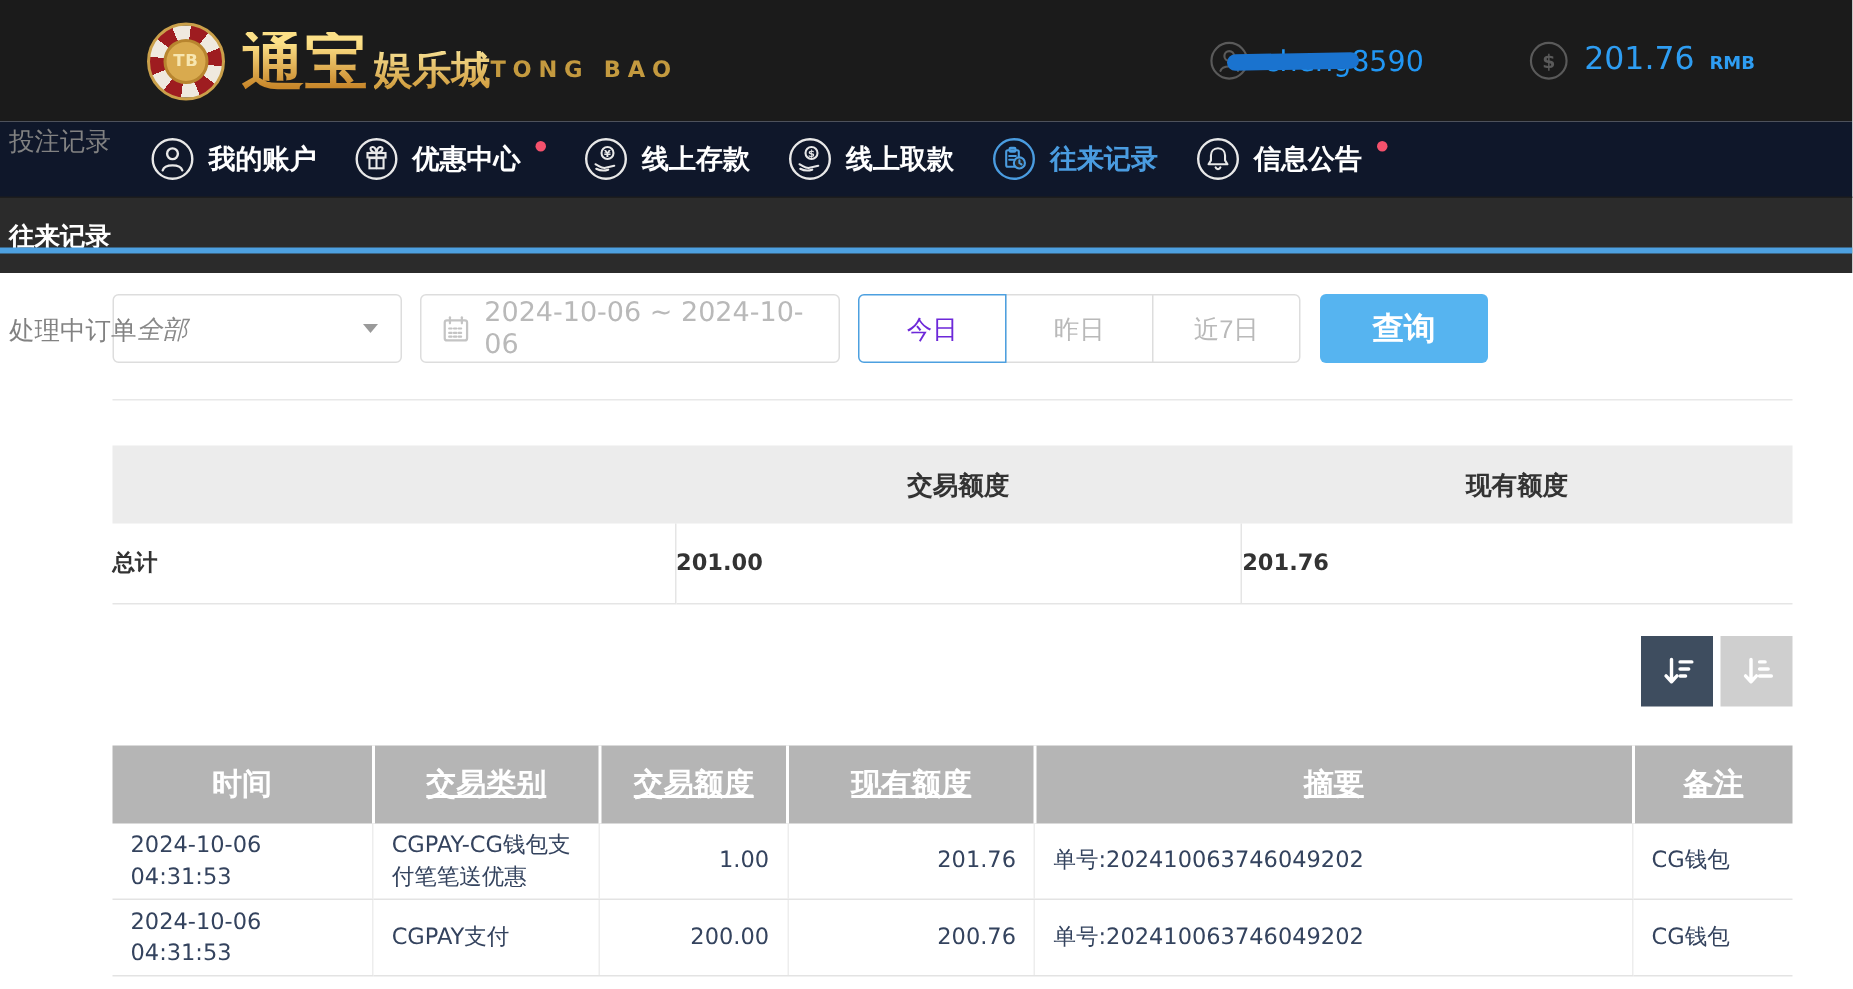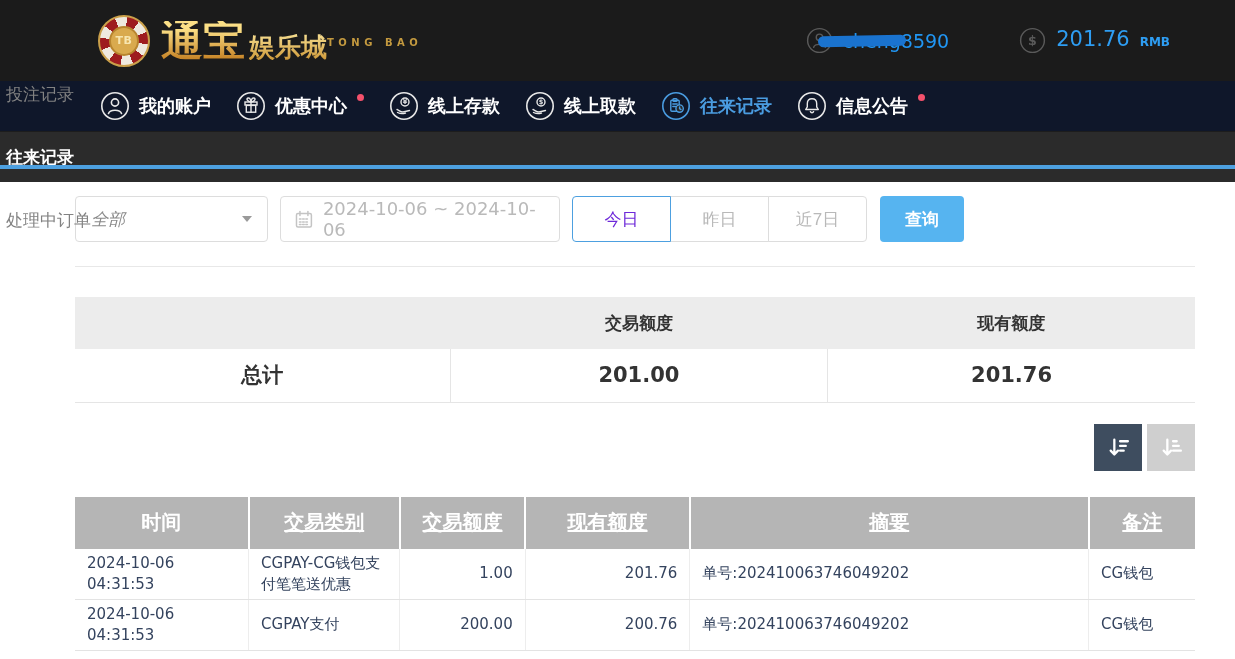--- a/index.html
+++ b/index.html
@@ -18,21 +18,21 @@
     display:flex; align-items:center; justify-content:center;
     color:#f7e6b0; font-size:11px; font-weight:bold; letter-spacing:0.5px; }
   .logo-text { display:flex; align-items:flex-end; }
   .logo-big { font-size:42px; font-weight:bold; line-height:0.95;
     background:linear-gradient(180deg,#fce087 20%,#c8872a 95%);
     -webkit-background-clip:text; background-clip:text; color:transparent; }
   .logo-right { display:flex; margin-left:4px; }
   .logo-small { font-size:26px; font-weight:bold; color:#e8c96e; line-height:1;
     background:linear-gradient(180deg,#f5dd90,#cf9a3a);
     -webkit-background-clip:text; background-clip:text; color:transparent; }
-  .logo-en { font-size:10px; font-weight:bold; color:#c49a3f; letter-spacing:4.5px; margin-top:3px; }
+  .logo-en { font-size:15px; font-weight:bold; color:#c49a3f; letter-spacing:4.5px; margin-top:3px; }
 
   .top-right { display:flex; align-items:center; gap:70px; }
   .user { position:relative; display:flex; align-items:center; gap:10px; cursor:pointer; }
   .user svg, .balance > svg { color:#5a5a5a; }
   .username { font-size:19px; color:#2196f3; }
   .redact { position:absolute; left:12px; top:50%; transform:translateY(-50%) rotate(-1deg);
     width:88px; height:11px; background:#1a73cf; border-radius:6px; }
   .balance { display:flex; align-items:baseline; gap:10px; cursor:pointer; }
   .balance svg { align-self:center; }
   .amount { font-size:21px; color:#2e9df2; }
@@ -70,30 +70,30 @@
     display:flex; align-items:center; gap:9px; padding:0 13px; color:#b9b9b9; font-size:18px;
     cursor:pointer; background:#fff; }
   .quick { margin-left:12px; display:flex; }
   .quick .qbtn { width:99px; height:46px; background:#fff; border:1px solid #ddd;
     color:#b9b9b9; font-size:17px; cursor:pointer; }
   .quick .qbtn + .qbtn { margin-left:-1px; }
   .quick .qbtn:first-child { border-radius:4px 0 0 4px; }
   .quick .qbtn:last-child { border-radius:0 4px 4px 0; }
   .quick .qbtn.active { border:1px solid #4da0e0; color:#6d28d9; position:relative; z-index:1;
     border-radius:4px 0 0 4px; }
-  .search-btn { margin-left:13px; width:84px; height:46px; background:#56b4f0; color:#fff;
-    border:none; border-radius:4px; font-size:17px; font-weight:bold; cursor:pointer; }
+  .search-btn { margin-left:13px; width:112px; height:46px; background:#56b4f0; color:#fff;
+    border:none; border-radius:4px; font-size:21px; font-weight:bold; cursor:pointer; }
 
   .divider { margin-top:24px; border:none; border-top:1px solid #e8e8e8; }
 
   table { border-collapse:collapse; width:100%; }
   .summary { margin-top:30px; }
   .summary th { height:52px; background:#ececec; font-size:17px; color:#333;
     font-weight:bold; text-align:center; }
-  .summary td { height:53px; font-size:21px; color:#333; font-weight:600; text-align:center;
+  .summary td { height:53px; font-size:15px; color:#333; font-weight:600; text-align:left;
     border-bottom:1px solid #e5e5e5; }
   .summary td + td { border-left:1px solid #e5e5e5; }
 
   .sort-row { margin-top:21px; display:flex; justify-content:flex-end; gap:5px; }
   .sort-btn { width:48px; height:47px; border:none; display:flex; align-items:center;
     justify-content:center; cursor:pointer; }
   .sort-desc { background:#3e4d5f; }
   .sort-asc  { background:#cfcfcf; }
 
   .records { margin-top:26px; table-layout:fixed; }

